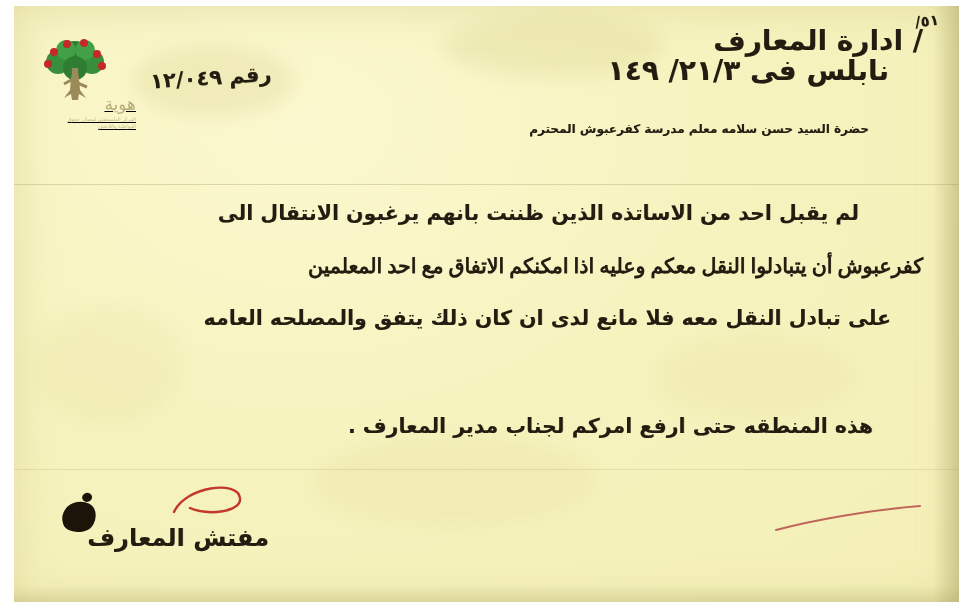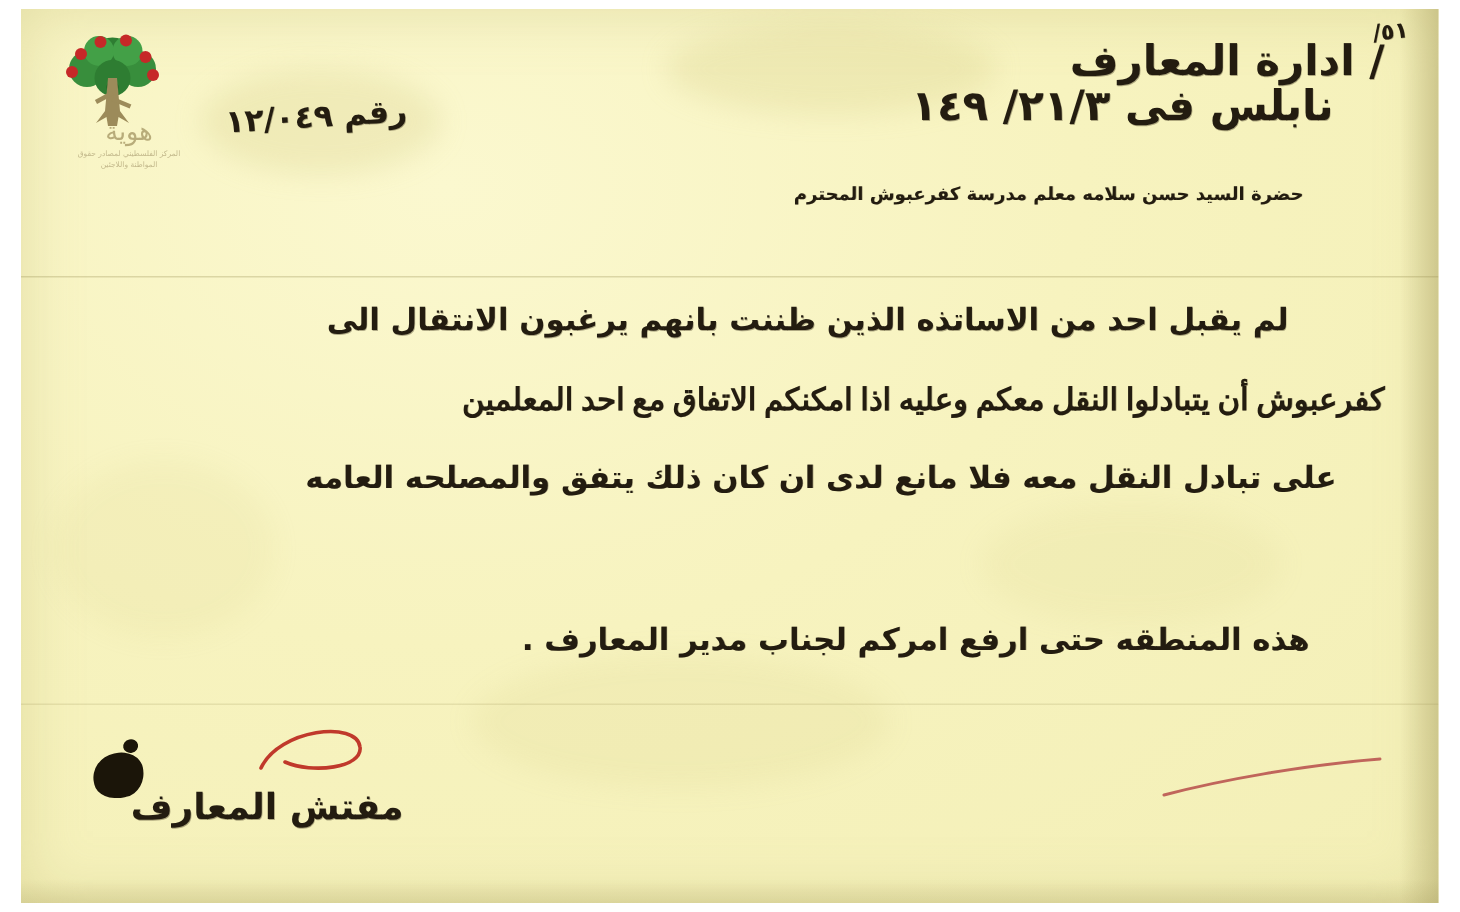--- a/index.html
+++ b/index.html
@@ -61,24 +61,25 @@
     height: 16px;
     width: 100%;
     background: linear-gradient(to top, rgba(160,150,90,0.22), rgba(160,150,90,0));
     pointer-events: none;
   }
 
   
   #watermark {
     position: absolute;
     left: 22px;
-    top: 16px;
+    top: 32px;
     width: 100px;
     height: 110px;
-    text-align: center;
+    text-align: right;
+    text-decoration: underline;
   }
   .tree-svg { display: block; }
   .wm-word {
     font-family: "DejaVu Sans", sans-serif;
     color: #b8ac7a;
     font-size: 17px;
     line-height: 1;
     margin-top: -4px;
     letter-spacing: 0px;
   }

